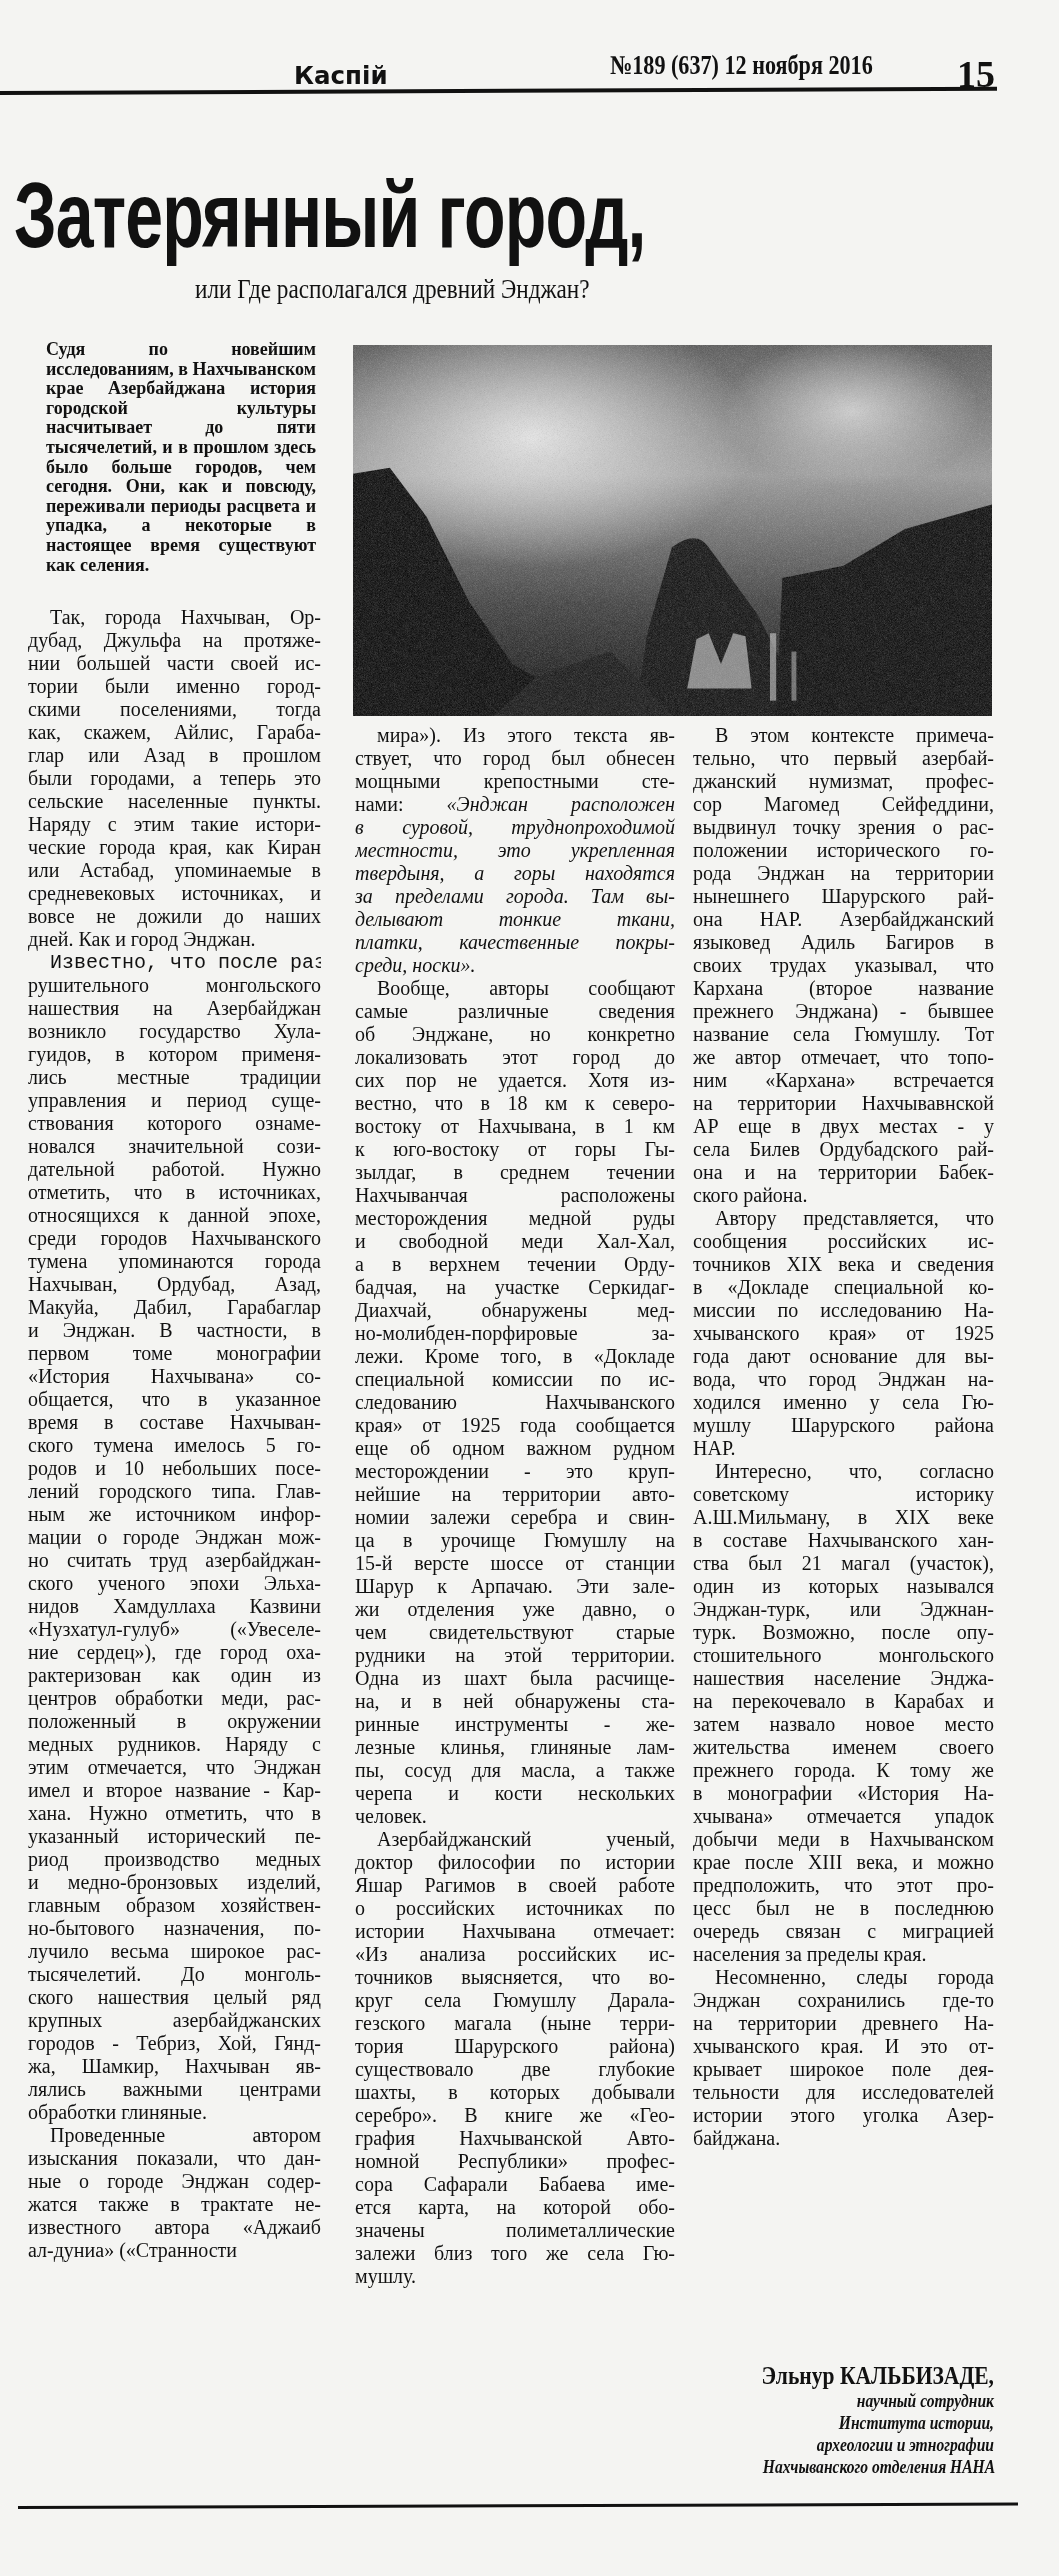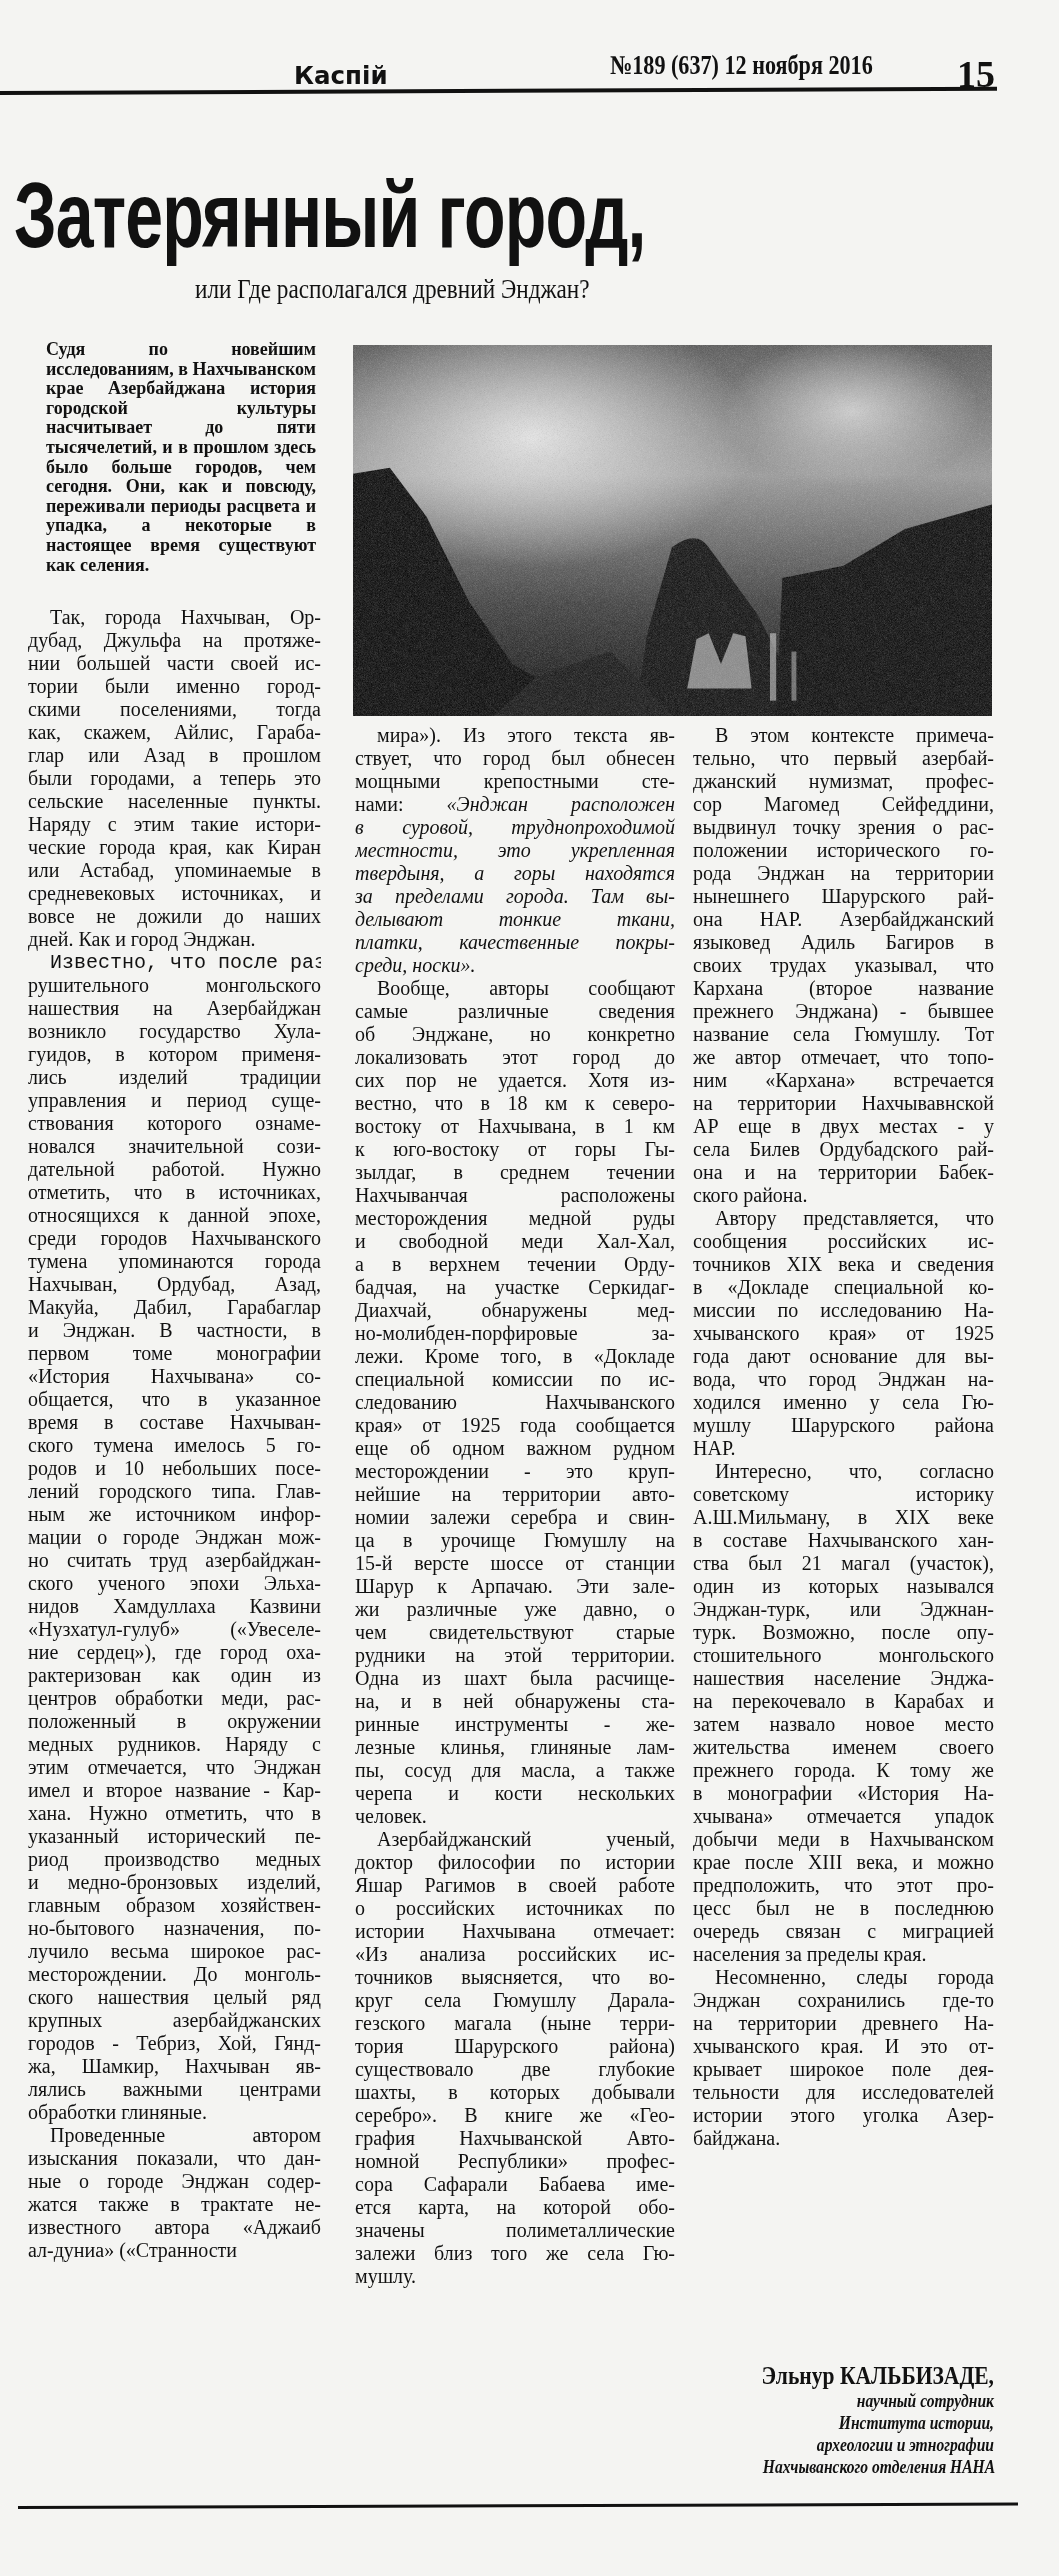--- a/index.html
+++ b/index.html
@@ -129,21 +129,21 @@
     <span class="ln">ческие города края, как Киран</span>
     <span class="ln">или Астабад, упоминаемые в</span>
     <span class="ln">средневековых источниках, и</span>
     <span class="ln">вовсе не дожили до наших</span>
     <span class="ln last">дней. Как и город Энджан.</span>
     <span class="ln" style="text-indent: 22px; font-family: Liberation Mono, monospace;">Известно, что после раз-</span>
     <span class="ln">рушительного монгольского</span>
     <span class="ln">нашествия на Азербайджан</span>
     <span class="ln">возникло государство Хула-</span>
     <span class="ln">гуидов, в котором применя-</span>
-    <span class="ln">лись изделий традиции</span>
+    <span class="ln">лись местные традиции</span>
     <span class="ln">управления и период суще-</span>
     <span class="ln">ствования которого ознаме-</span>
     <span class="ln">новался значительной сози-</span>
     <span class="ln">дательной работой. Нужно</span>
     <span class="ln">отметить, что в источниках,</span>
     <span class="ln">относящихся к данной эпохе,</span>
     <span class="ln">среди городов Нахчыванского</span>
     <span class="ln">тумена упоминаются города</span>
     <span class="ln">Нахчыван, Ордубад, Азад,</span>
     <span class="ln">Макуйа, Дабил, Гарабаглар</span>
@@ -168,21 +168,21 @@
     <span class="ln">медных рудников. Наряду с</span>
     <span class="ln">этим отмечается, что Энджан</span>
     <span class="ln">имел и второе название - Кар-</span>
     <span class="ln">хана. Нужно отметить, что в</span>
     <span class="ln">указанный исторический пе-</span>
     <span class="ln">риод производство медных</span>
     <span class="ln">и медно-бронзовых изделий,</span>
     <span class="ln">главным образом хозяйствен-</span>
     <span class="ln">но-бытового назначения, по-</span>
     <span class="ln">лучило весьма широкое рас-</span>
-    <span class="ln">месторождении. До монголь-</span>
+    <span class="ln">тысячелетий. До монголь-</span>
     <span class="ln">ского нашествия целый ряд</span>
     <span class="ln">крупных азербайджанских</span>
     <span class="ln">городов - Тебриз, Хой, Гянд-</span>
     <span class="ln">жа, Шамкир, Нахчыван яв-</span>
     <span class="ln">лялись важными центрами</span>
     <span class="ln last">обработки глиняные.</span>
     <span class="ln" style="text-indent: 22px;">Проведенные автором</span>
     <span class="ln">изыскания показали, что дан-</span>
     <span class="ln">ные о городе Энджан содер-</span>
     <span class="ln">жатся также в трактате не-</span>
@@ -221,21 +221,21 @@
     <span class="ln">специальной комиссии по ис-</span>
     <span class="ln">следованию Нахчыванского</span>
     <span class="ln">края» от 1925 года сообщается</span>
     <span class="ln">еще об одном важном рудном</span>
     <span class="ln">месторождении - это круп-</span>
     <span class="ln">нейшие на территории авто-</span>
     <span class="ln">номии залежи серебра и свин-</span>
     <span class="ln">ца в урочище Гюмушлу на</span>
     <span class="ln">15-й версте шоссе от станции</span>
     <span class="ln">Шарур к Арпачаю. Эти зале-</span>
-    <span class="ln">жи различные уже давно, о</span>
+    <span class="ln">жи отделения уже давно, о</span>
     <span class="ln">чем свидетельствуют старые</span>
     <span class="ln">рудники на этой территории.</span>
     <span class="ln">Одна из шахт была расчище-</span>
     <span class="ln">на, и в ней обнаружены ста-</span>
     <span class="ln">ринные инструменты - же-</span>
     <span class="ln">лезные клинья, глиняные лам-</span>
     <span class="ln">пы, сосуд для масла, а также</span>
     <span class="ln">черепа и кости нескольких</span>
     <span class="ln last">человек.</span>
     <span class="ln" style="text-indent: 22px;">Азербайджанский ученый,</span>

